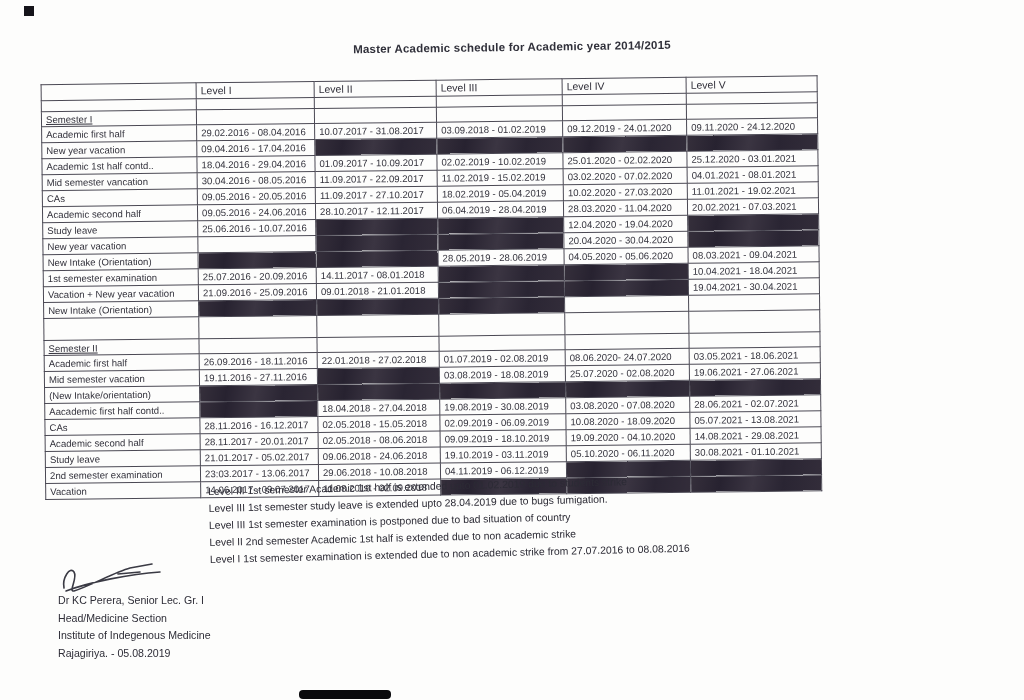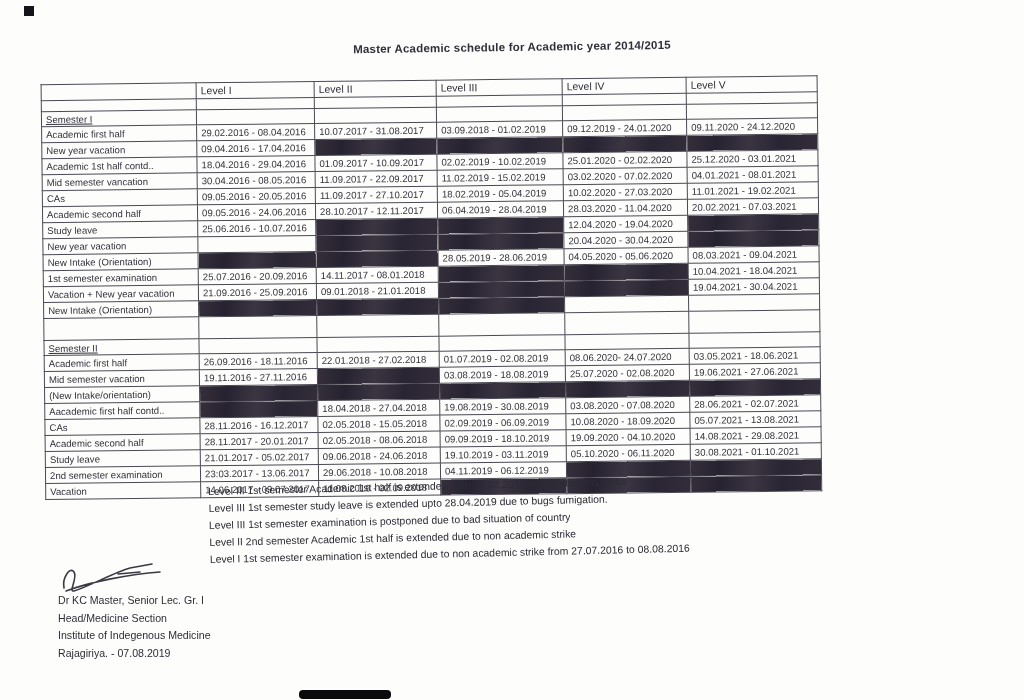--- a/index.html
+++ b/index.html
@@ -289,17 +289,17 @@
     <div>Level III 1st semester examination is postponed due to bad situation of  country</div>
     <div>Level II 2nd semester Academic 1st half is extended due to non academic strike</div>
     <div>Level I 1st semester examination is extended due to non academic strike from 27.07.2016 to 08.08.2016</div>
   </div>
 
 <svg class="sig-mark" width="120" height="40" viewBox="0 0 120 40">
   <path d="M4 30 C 2 20, 10 8, 14 14 C 18 20, 8 34, 14 33 C 30 28, 55 14, 70 10 L 92 6 M 58 16 L 80 14 M 6 33 C 30 24, 70 16, 100 14" fill="none" stroke="#3a3a44" stroke-width="1.6" stroke-linecap="round"></path>
 </svg>
 
 <div class="sig" id="sig-block">
-    <div>Dr KC Master, Senior Lec. Gr. I</div>
+    <div>Dr KC Perera, Senior Lec. Gr. I</div>
     <div>Head/Medicine Section</div>
     <div>Institute of Indegenous Medicine</div>
-    <div>Rajagiriya. - 07.08.2019</div>
+    <div>Rajagiriya. - 05.08.2019</div>
   </div>
 
 </body></html>

